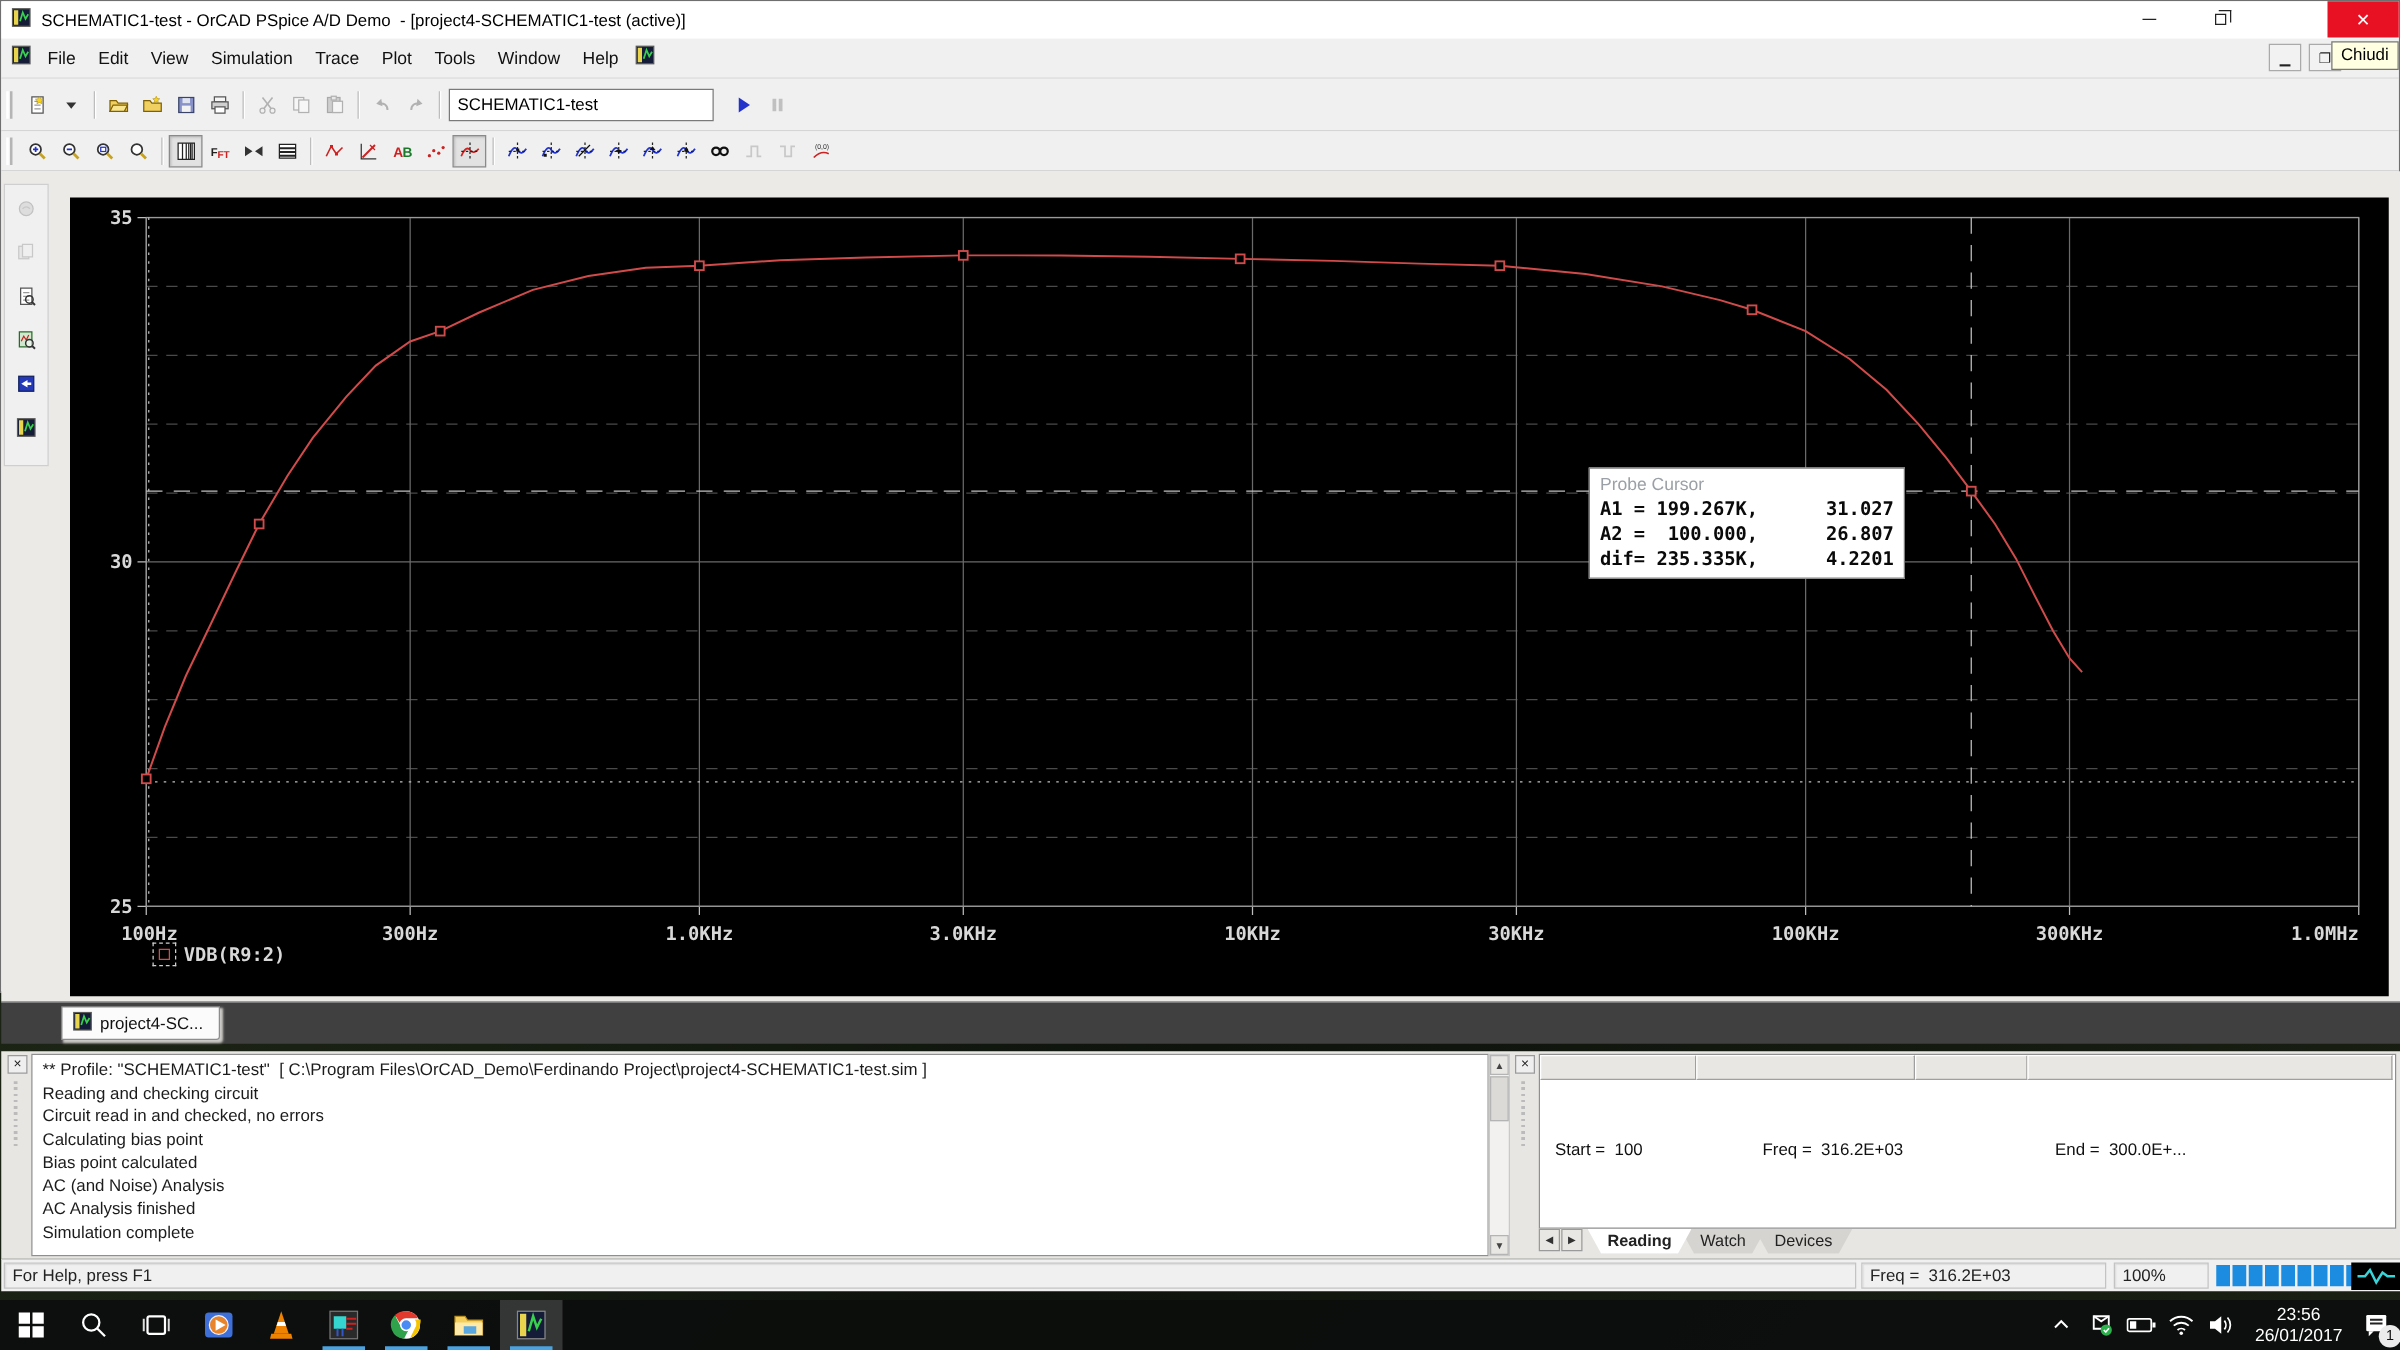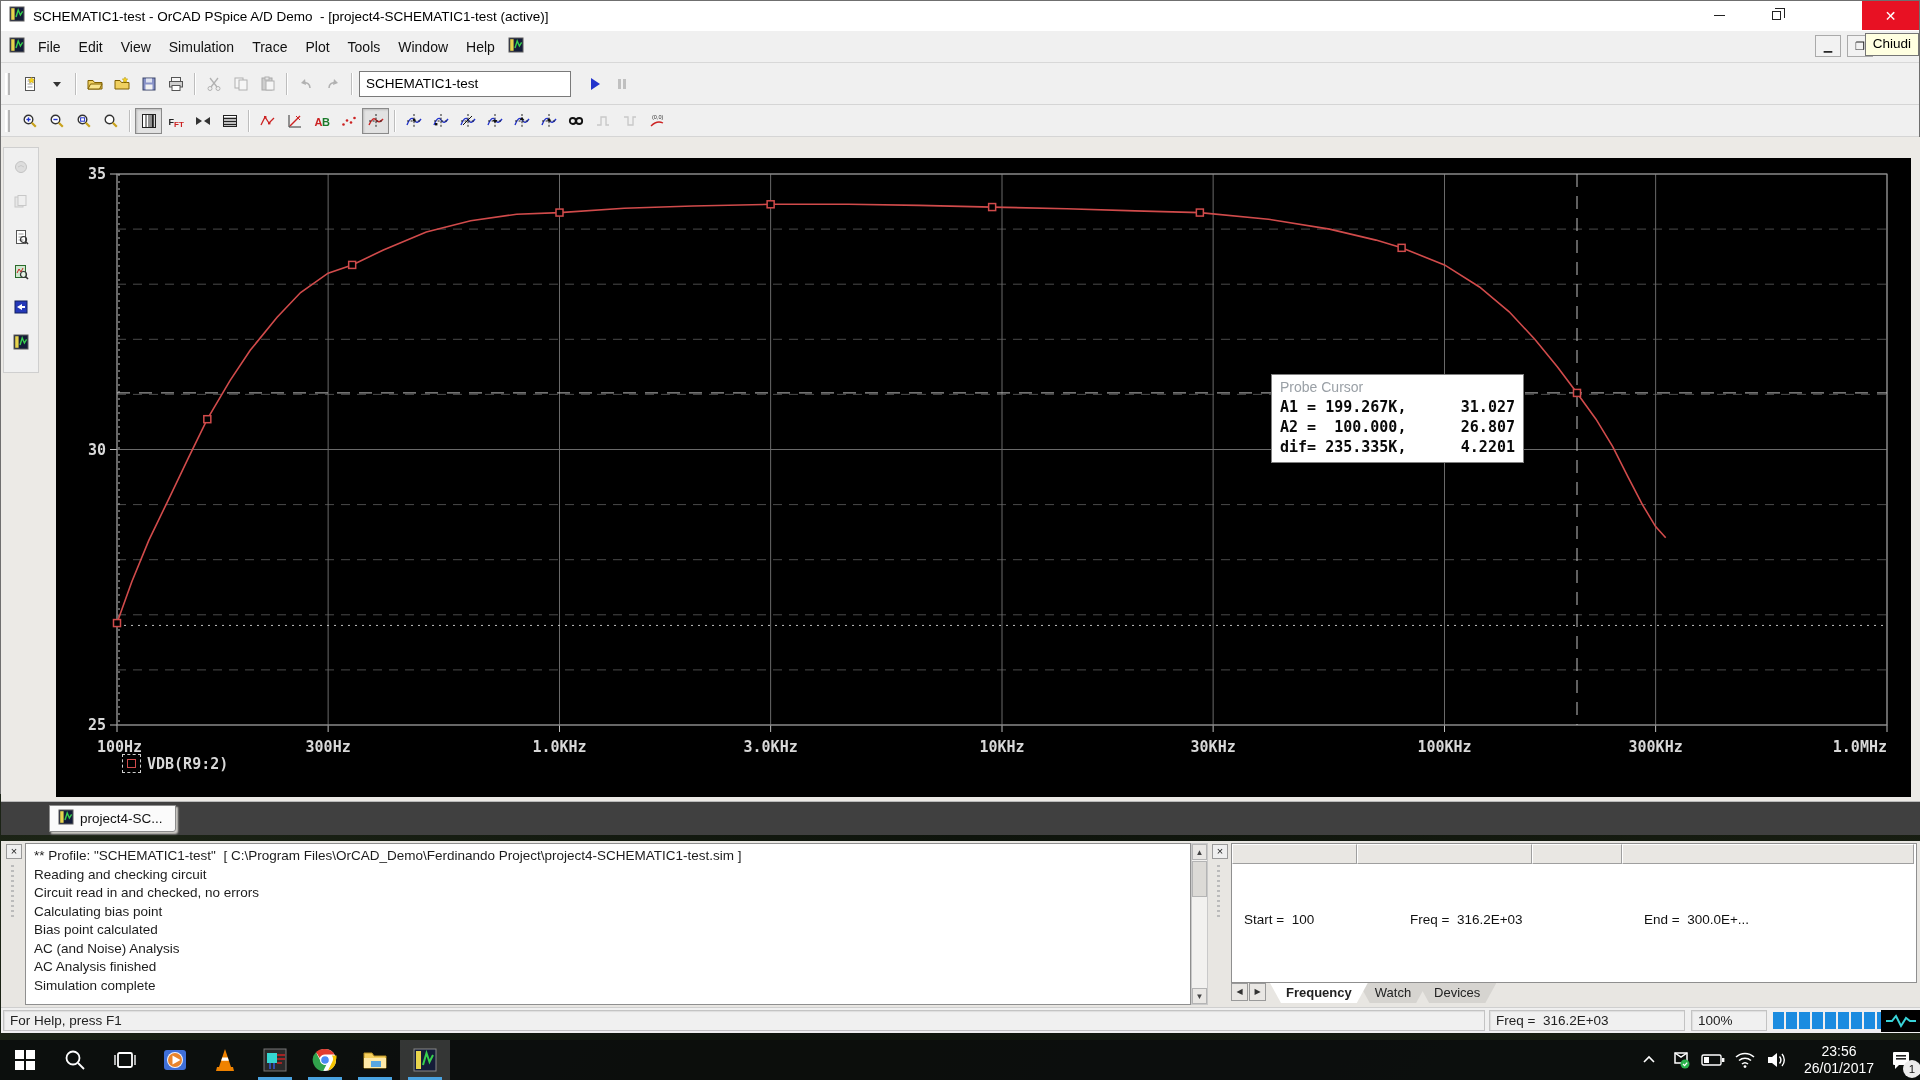--- a/index.html
+++ b/index.html
@@ -706,21 +706,21 @@
           <div id="watch-fields">
               <div class="wfield" style="left: 12px;">Start =  100</div>
               <div class="wfield" style="left: 178px;">Freq =  316.2E+03</div>
               <div class="wfield" style="left: 412px;">End =  300.0E+...</div>
             </div>
         </div>
         <div id="watch-tabs">
           <div class="tab-arrow">◀</div>
           <div class="tab-arrow">▶</div>
           <span id="ptabs" style="display: inline-flex; margin-left: 12px;">
-              <span class="ptab active">Frequency</span>
+              <span class="ptab active">Reading</span>
               <span class="ptab">Watch</span>
               <span class="ptab">Devices</span>
             </span>
         </div>
       </div>
     </div>
 
     <div id="statusbar">
       <div class="sb-panel" id="sb-help">For Help, press F1</div>
       <div class="sb-panel" id="sb-freq">Freq =  316.2E+03</div>

